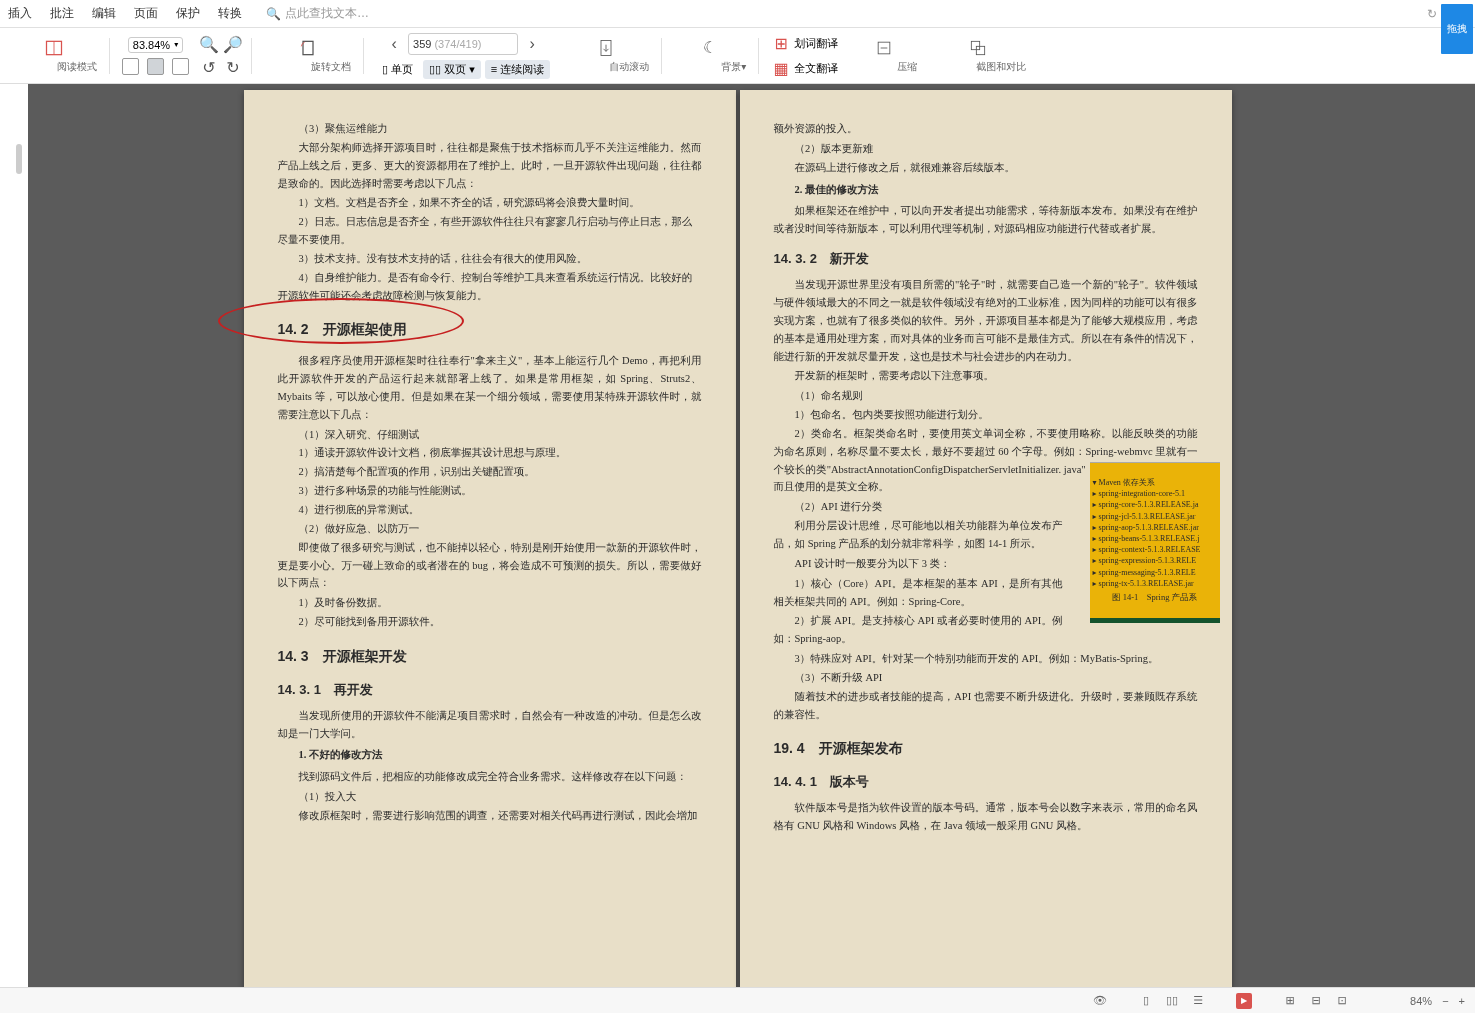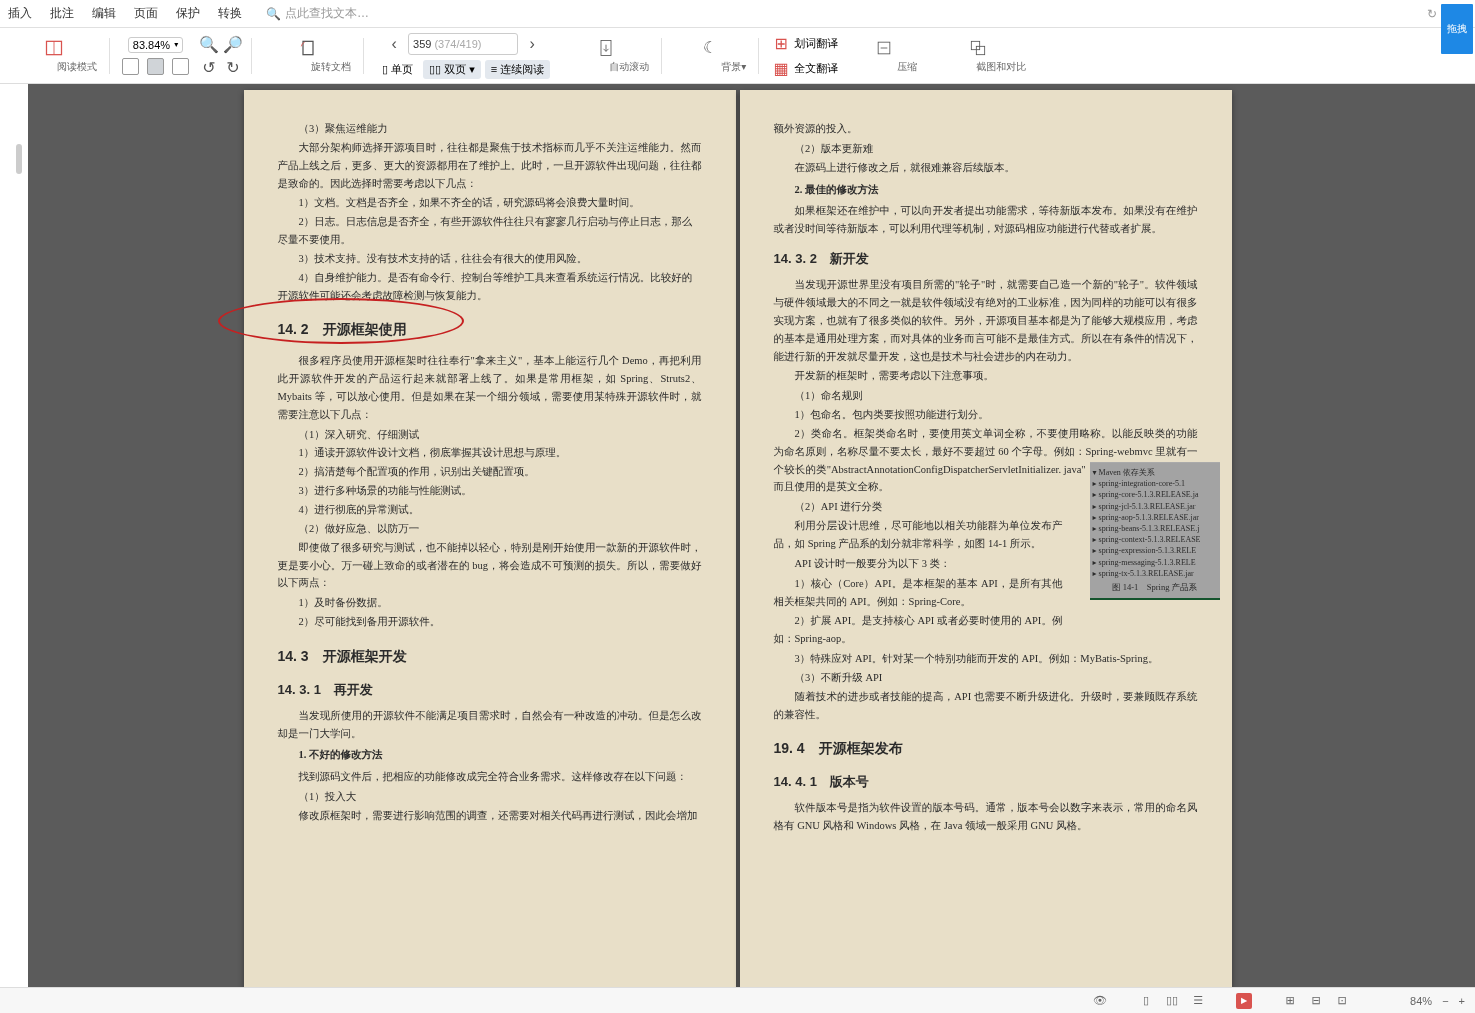--- a/index.html
+++ b/index.html
@@ -34,21 +34,21 @@
 .pages { display: flex; gap: 4px; }
 .page { width: 492px; height: 932px; background: #e8dfc8; box-shadow: 0 2px 6px rgba(0,0,0,0.4); padding: 30px 34px 20px 34px; font-family: "SimSun", serif; font-size: 10.5px; line-height: 1.7; color: #2b2b2b; position: relative; }
 .page .pnum-l { position: absolute; bottom: 14px; left: 34px; font-style: italic; font-size: 10px; }
 .page .pnum-r { position: absolute; bottom: 14px; right: 34px; font-style: italic; font-size: 10px; }
 .page p.para { text-indent: 2em; margin-bottom: 2px; text-align: justify; }
 .page p.item { text-indent: 2em; margin-bottom: 1px; }
 .page h2 { font-size: 14px; font-weight: bold; margin: 14px 0 10px 0; font-family: "SimHei", sans-serif; }
 .page h3 { font-size: 13px; font-weight: bold; margin: 10px 0 6px 0; font-family: "SimHei", sans-serif; }
 .page .bold { font-weight: bold; text-indent: 2em; margin: 4px 0; }
 .circle-annot { position: absolute; border: 2.5px solid #c62020; border-radius: 50%; width: 246px; height: 46px; pointer-events: none; }
-.side-box { position: absolute; right: 12px; width: 130px; font-size: 8px; line-height: 1.4; border-top: 1px solid #aaa; border-bottom: 2px solid #14532d; background: #a3a3a3; padding: 4px 3px; }
+.side-box { position: absolute; right: 12px; width: 130px; font-size: 8px; line-height: 1.4; border-top: 1px solid #aaa; border-bottom: 5px solid #14532d; background: #eab308; padding: 14px 3px; }
 .side-box .t { font-family:"SimHei"; font-size:8px; }
 .side-box .cap { text-align: center; margin-top: 3px; font-size: 8.5px; }
 .leftmargin { position: absolute; left: 0; top: 0; width: 28px; height: 100%; background: #fff; }
 .thin-scroll { position: absolute; left: 16px; top: 60px; width: 6px; height: 30px; background: #ccc; border-radius: 3px; }
 
 
 .statusbar { height: 26px; background: #f7f7f7; border-top: 1px solid #ddd; display: flex; align-items: center; justify-content: flex-end; padding: 0 10px; gap: 10px; font-size: 11px; color: #666; }
 .statusbar .sicon { width: 16px; height: 16px; display: inline-flex; align-items: center; justify-content: center; }
 .play-icon { background: #d9534f; color: #fff; border-radius: 2px; width: 16px; height: 16px; display: inline-flex; align-items: center; justify-content: center; font-size: 8px; }
 .zoom-sep { width: 40px; }

